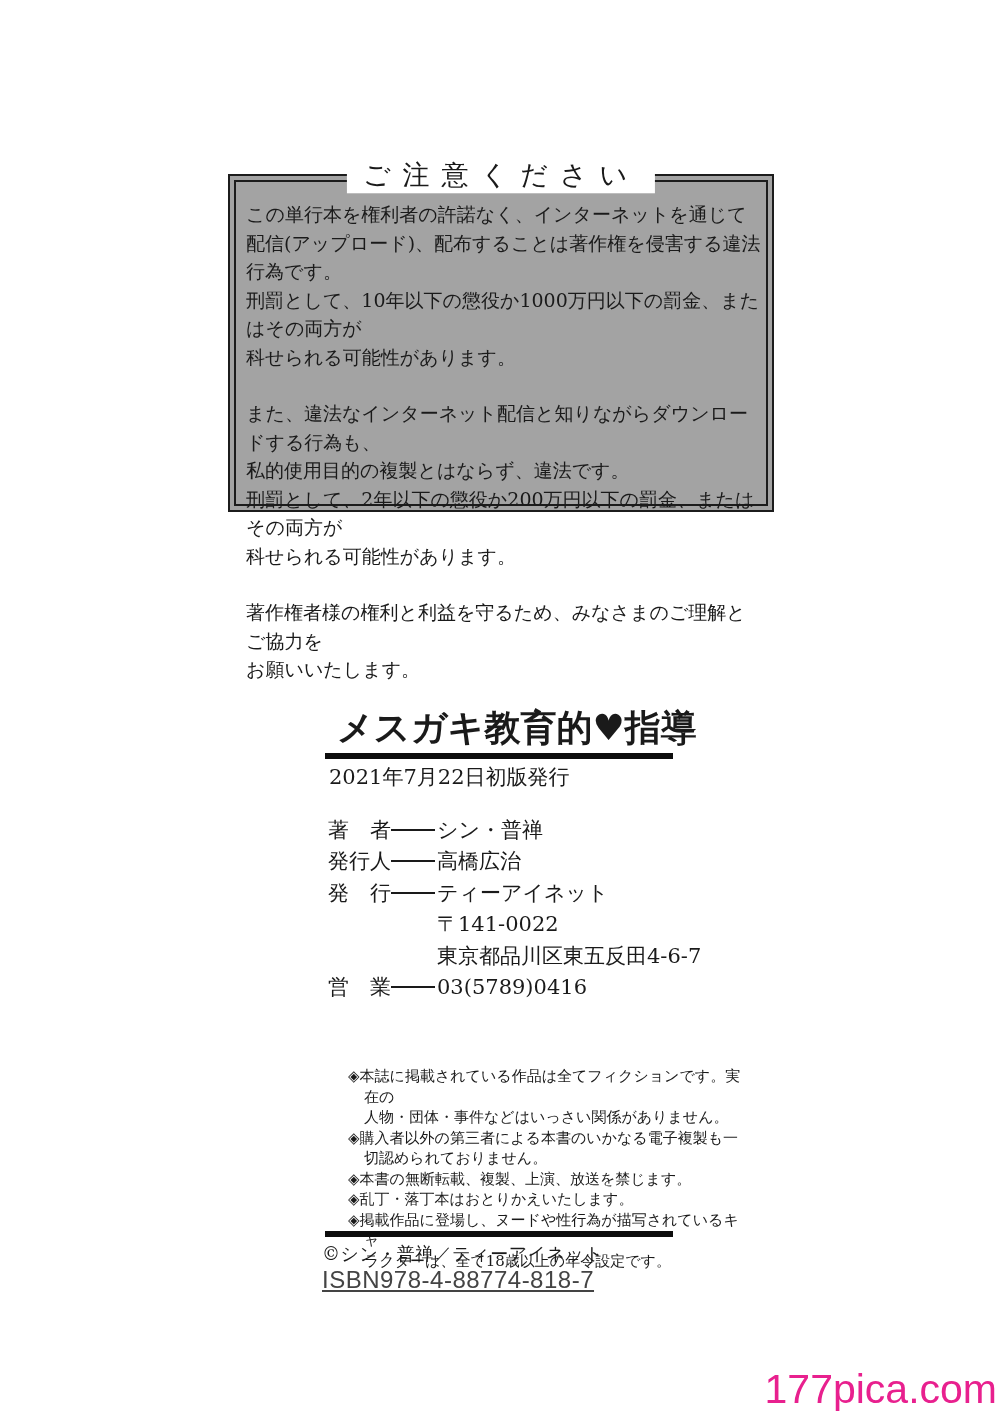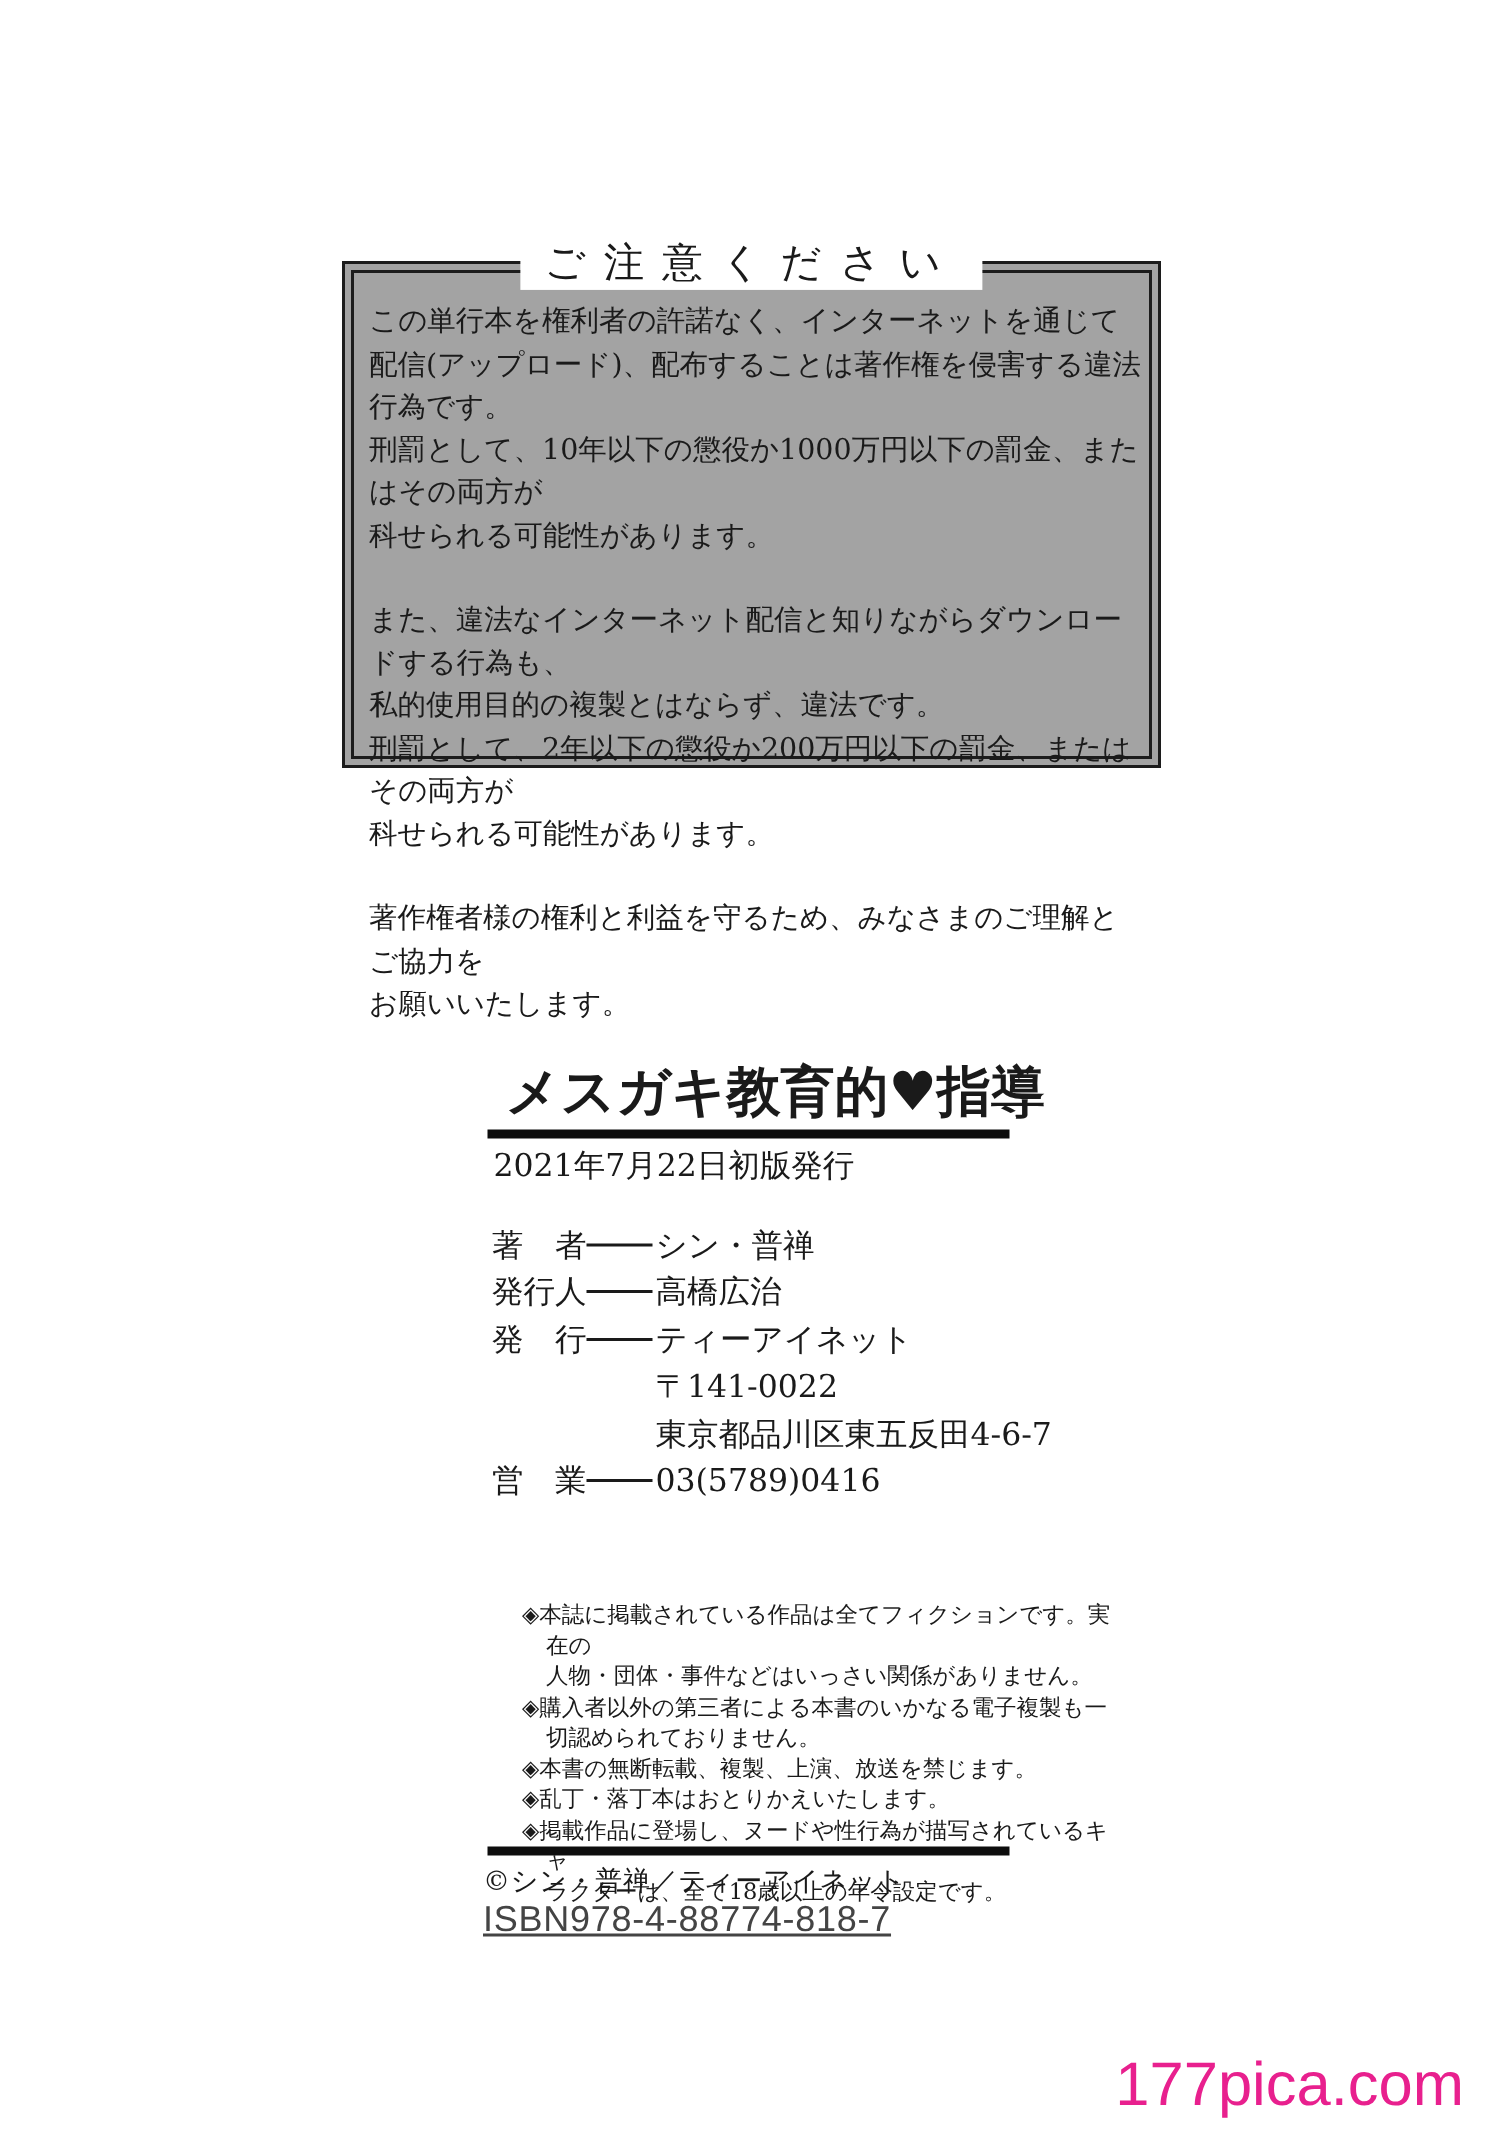--- a/index.html
+++ b/index.html
@@ -105,21 +105,21 @@
   }
   .isbn{
     position:absolute;left:322px;top:1266px;
     width:350px;text-align:left;
     font-family:"Liberation Sans","DejaVu Sans",sans-serif;
     font-size:24px;color:#444444;
     letter-spacing:0.5px;
     text-decoration:underline;
   }
   .watermark{
-    position:absolute;right:24px;top:1366px;
+    position:absolute;right:3px;top:1366px;
     font-family:"Liberation Sans","DejaVu Sans",sans-serif;
     font-size:41px;
     white-space:nowrap;
   }
 </style>
 </head>
 <body>
 
 <div class="page">
 

